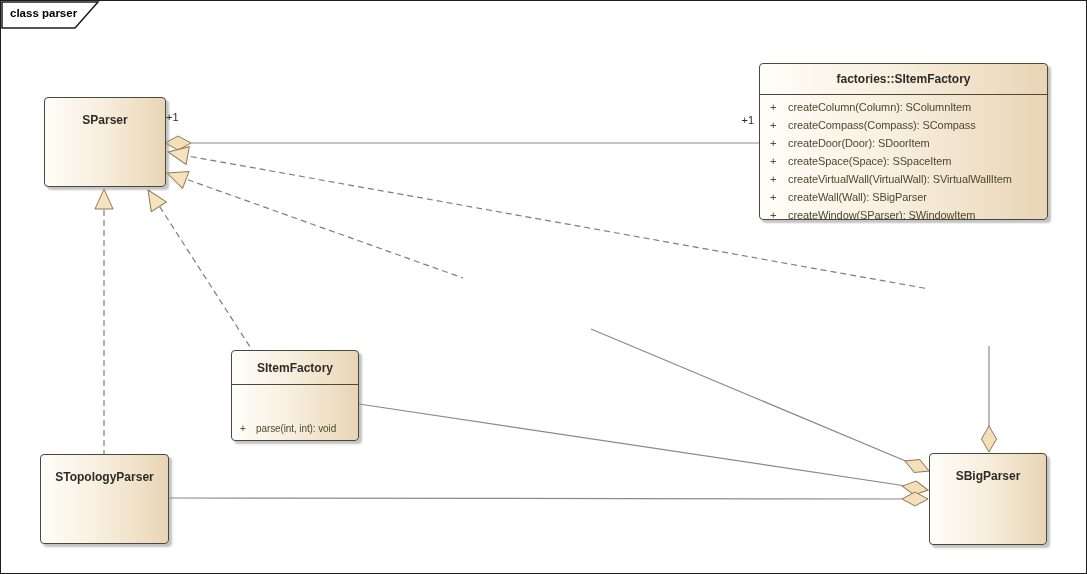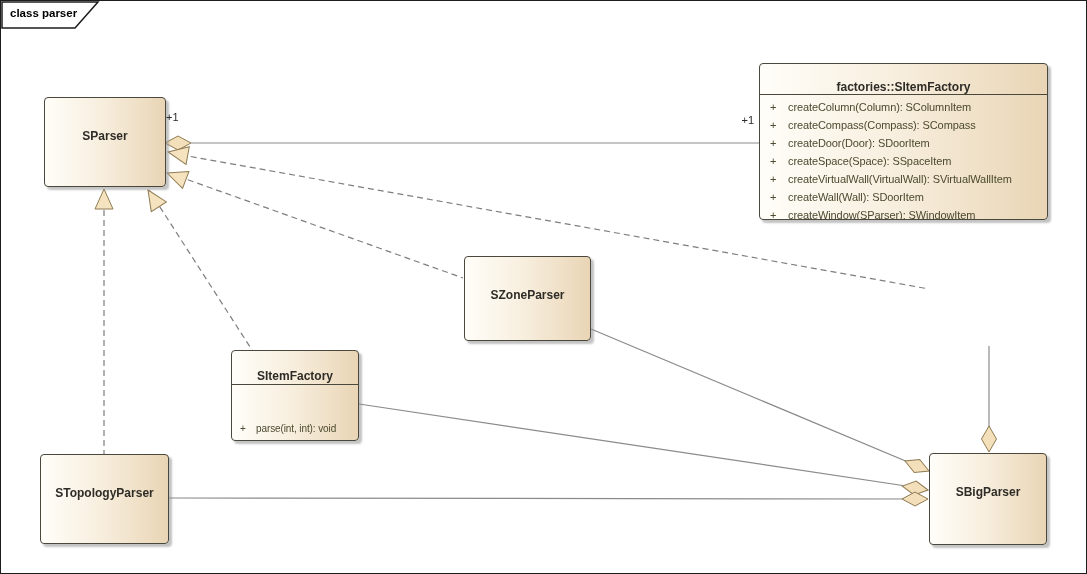--- a/index.html
+++ b/index.html
@@ -44,21 +44,20 @@
   }
 
   .uml-box .title {
     display: block;
     text-align: center;
     font-weight: bold;
     font-size: 12px;
     color: #2e2c27;
     padding-top: 15px;
     white-space: nowrap;
-    margin-top: 16px;
   }
 
   .uml-box .name-compartment {
     display: flex;
     align-items: center;
     justify-content: center;
     border-bottom: 1px solid #4a473c;
   }
   .uml-box .name-compartment .title { padding-top: 0; }
 
@@ -147,31 +146,28 @@
       <div class="method-row">
         <span class="vis">+</span><span class="sig">createDoor(Door): SDoorItem</span>
       </div>
       <div class="method-row">
         <span class="vis">+</span><span class="sig">createSpace(Space): SSpaceItem</span>
       </div>
       <div class="method-row">
         <span class="vis">+</span><span class="sig">createVirtualWall(VirtualWall): SVirtualWallItem</span>
       </div>
       <div class="method-row">
-        <span class="vis">+</span><span class="sig">createWall(Wall): SDoorItem</span>
+        <span class="vis">+</span><span class="sig">createWall(Wall): SBigParser</span>
       </div>
       <div class="method-row">
         <span class="vis">+</span><span class="sig">createWindow(SParser): SWindowItem</span>
       </div>
     </div>
   </div>
 
-  <div class="uml-box" style="left:463px; top:255px; width:127px; height:85px;">
-    <span class="title">SZoneParser</span>
-  </div>
 
 
   <div class="uml-box box-floor" style="left:230px; top:349px; width:128px; height:91px;">
     <div class="name-compartment">
       <span class="title">SItemFactory</span>
     </div>
     <div class="methods">
       <div class="method-row">
         <span class="vis">+</span><span class="sig">parse(int, int): void</span>
       </div>

